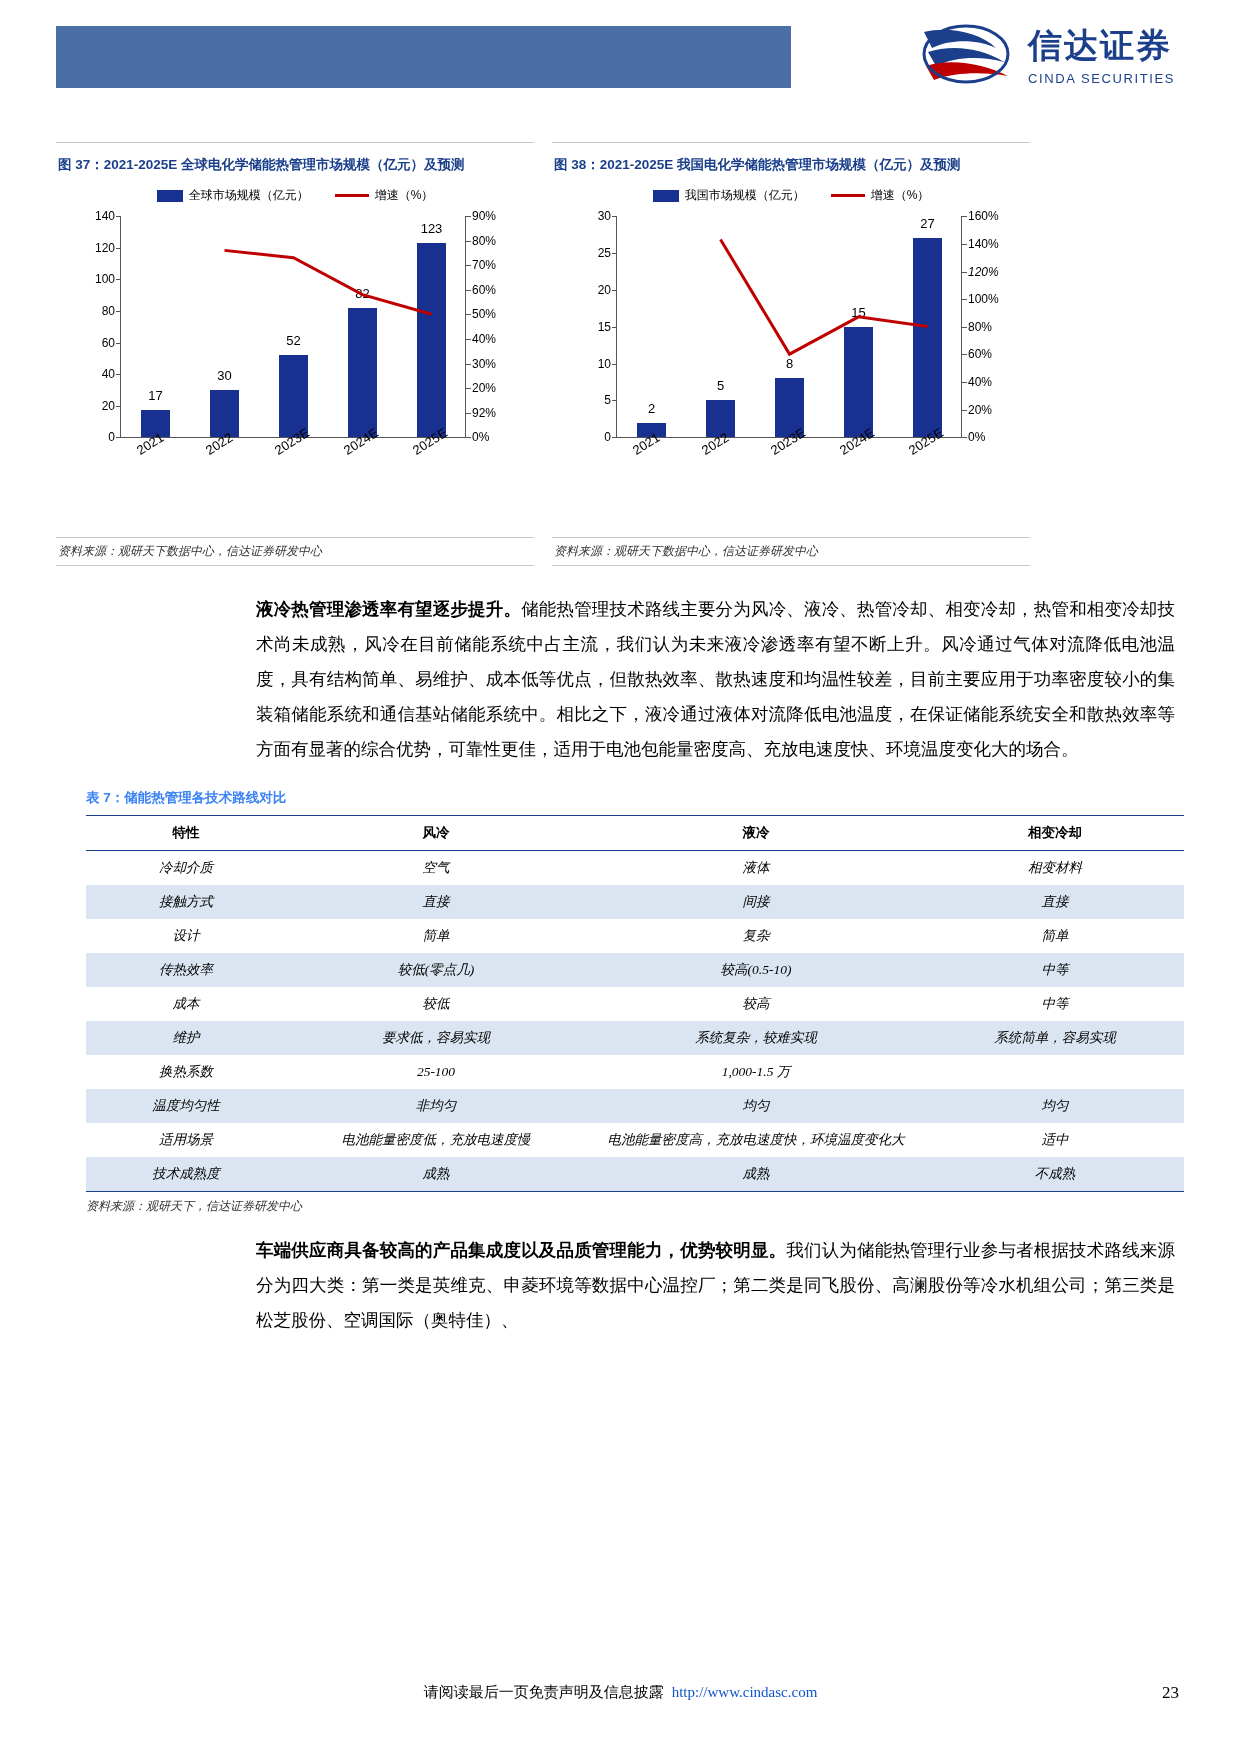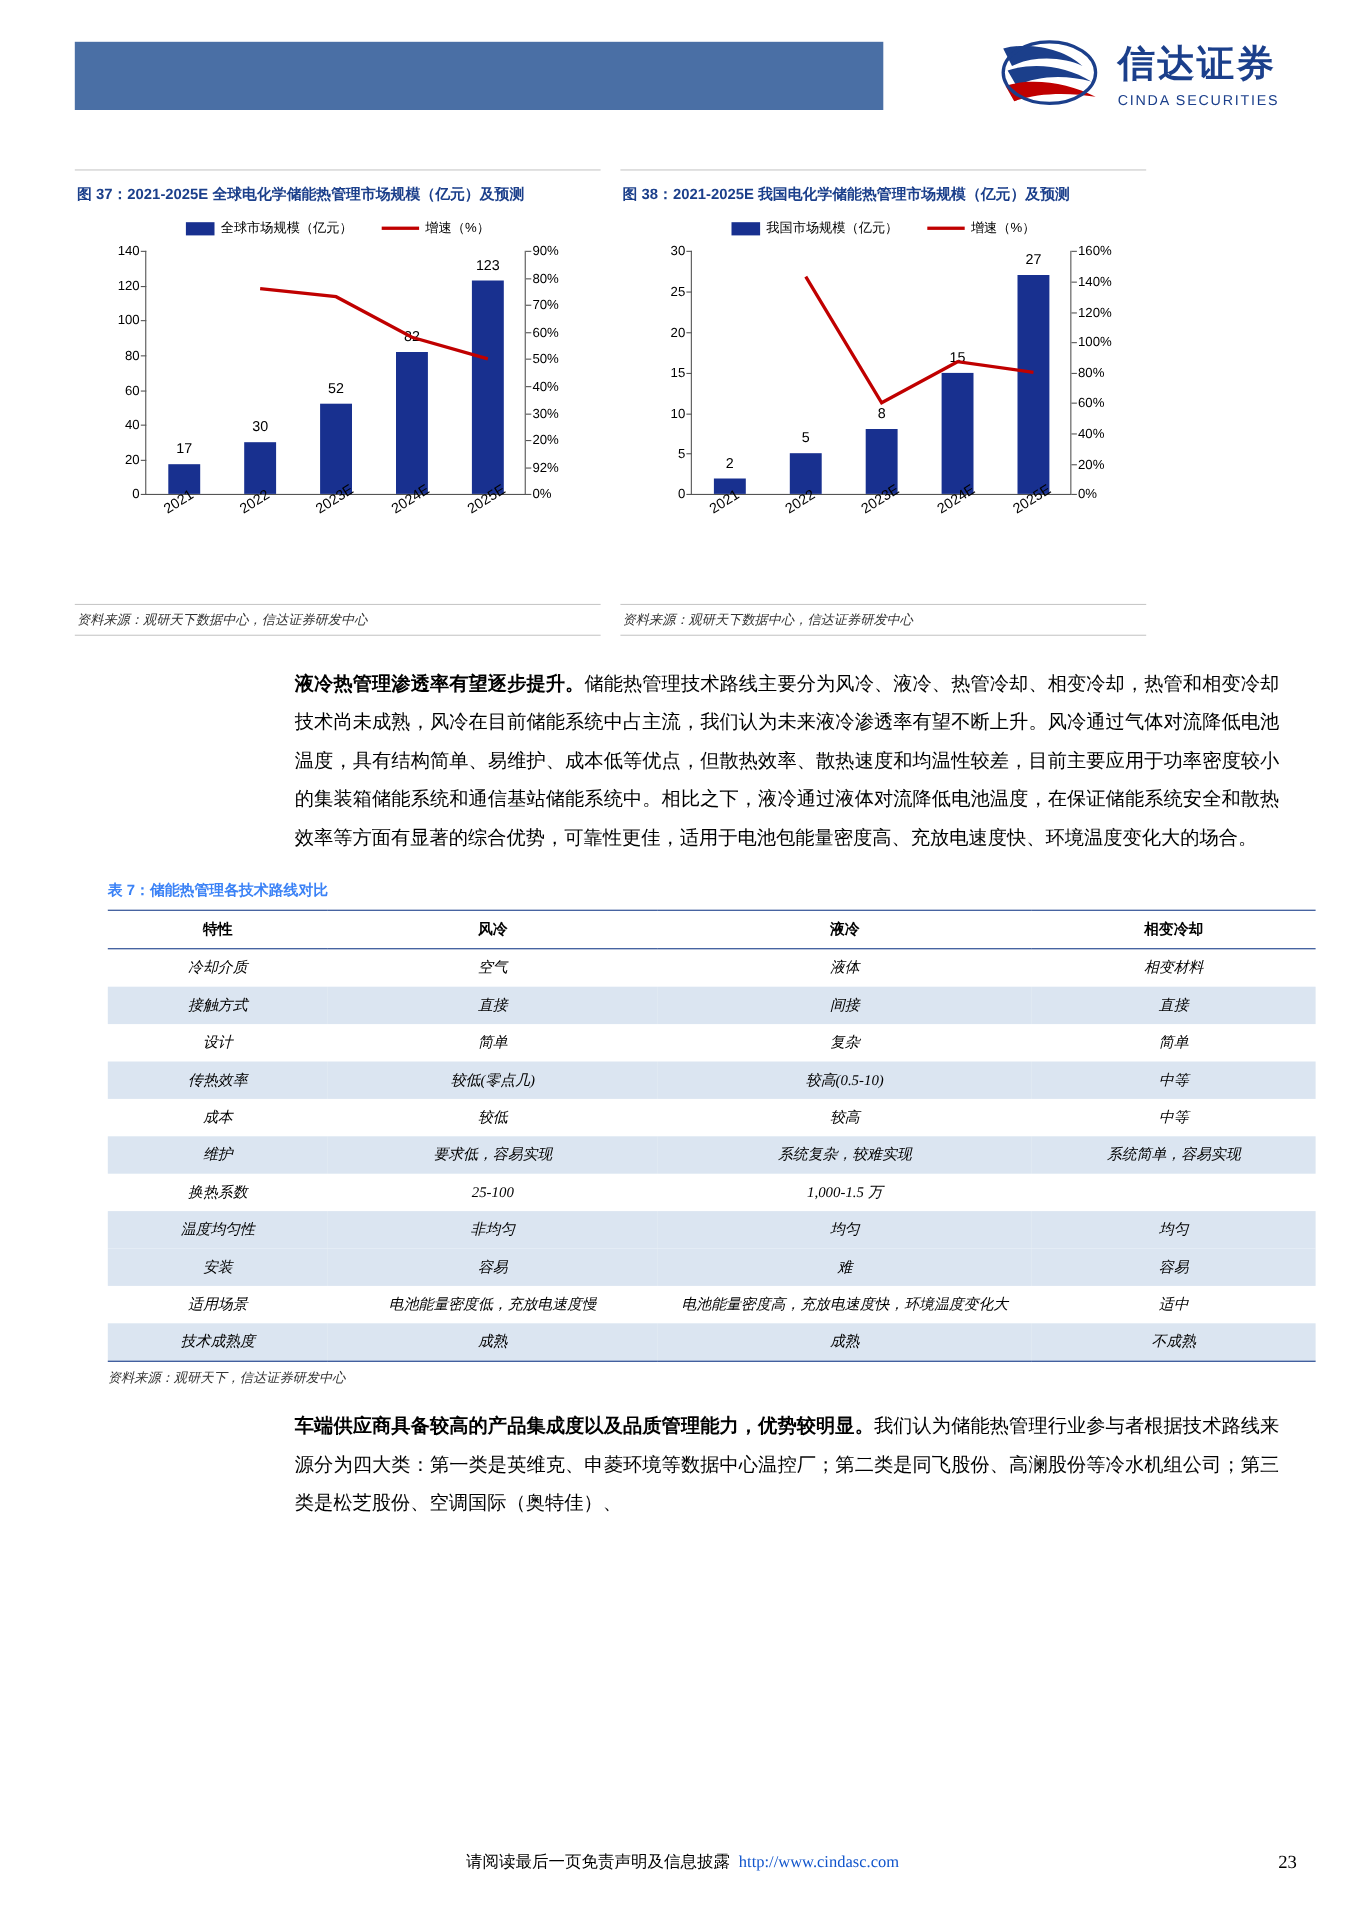--- a/index.html
+++ b/index.html
@@ -4,21 +4,21 @@
 <style>
   * { box-sizing: border-box; }
   html, body { margin:0; padding:0; }
   body {
     width: 1241px; height: 1754px;
     background: #ffffff;
     font-family: "Liberation Serif", serif;
     color: #000;
     position: relative;
   }
-  .page { position: relative; width: 1241px; height: 1754px; padding: 16px; }
+  .page { position: relative; width: 1241px; height: 1754px; padding: 4px; }
 
   
   .header { position: relative; height: 110px; }
   .header-bar {
     position: absolute; left: 52px; top: 22px;
     width: 735px; height: 62px;
     background: #4a6fa5;
   }
   .logo-wrap {
     position: absolute; right: 62px; top: 18px;
@@ -278,21 +278,21 @@
               <div class="ytick-r" style="top: 193.375px;">20%</div>
               <div class="tickmark-r" style="top: 193.375px; left: 345px;"></div>
               <div class="ytick-r" style="top: 165.75px;">40%</div>
               <div class="tickmark-r" style="top: 165.75px; left: 345px;"></div>
               <div class="ytick-r" style="top: 138.125px;">60%</div>
               <div class="tickmark-r" style="top: 138.125px; left: 345px;"></div>
               <div class="ytick-r" style="top: 110.5px;">80%</div>
               <div class="tickmark-r" style="top: 110.5px; left: 345px;"></div>
               <div class="ytick-r" style="top: 82.875px;">100%</div>
               <div class="tickmark-r" style="top: 82.875px; left: 345px;"></div>
-              <div class="ytick-r" style="top: 55.25px;">120%</div>
+              <div class="ytick-r" style="top: 55.25px; font-style: italic;">120%</div>
               <div class="tickmark-r" style="top: 55.25px; left: 345px;"></div>
               <div class="ytick-r" style="top: 27.625px;">140%</div>
               <div class="tickmark-r" style="top: 27.625px; left: 345px;"></div>
               <div class="ytick-r" style="top: 0px;">160%</div>
               <div class="tickmark-r" style="top: 0px; left: 345px;"></div>
               <div class="bar" style="left: 20.01px; width: 28.98px; height: 14.7333px; background: rgb(24, 48, 143);"></div>
               <div class="bar-label" style="left: 34.5px; top: 184.267px;">2</div>
               <div class="xlabel" style="left: 12.5px; top: 229px;">2021</div>
               <div class="bar" style="left: 89.01px; width: 28.98px; height: 36.8333px; background: rgb(24, 48, 143);"></div>
               <div class="bar-label" style="left: 103.5px; top: 162.167px;">5</div>
@@ -373,26 +373,20 @@
           <td>25-100</td>
           <td>1,000-1.5 万</td>
           <td></td>
         </tr>
         <tr class="alt">
           <td>温度均匀性</td>
           <td>非均匀</td>
           <td>均匀</td>
           <td>均匀</td>
         </tr>
-        <tr class="alt">
-          <td>安装</td>
-          <td>容易</td>
-          <td>难</td>
-          <td>容易</td>
-        </tr>
         <tr>
           <td>适用场景</td>
           <td>电池能量密度低，充放电速度慢</td>
           <td>电池能量密度高，充放电速度快，环境温度变化大</td>
           <td>适中</td>
         </tr>
         <tr class="alt last">
           <td>技术成熟度</td>
           <td>成熟</td>
           <td>成熟</td>

